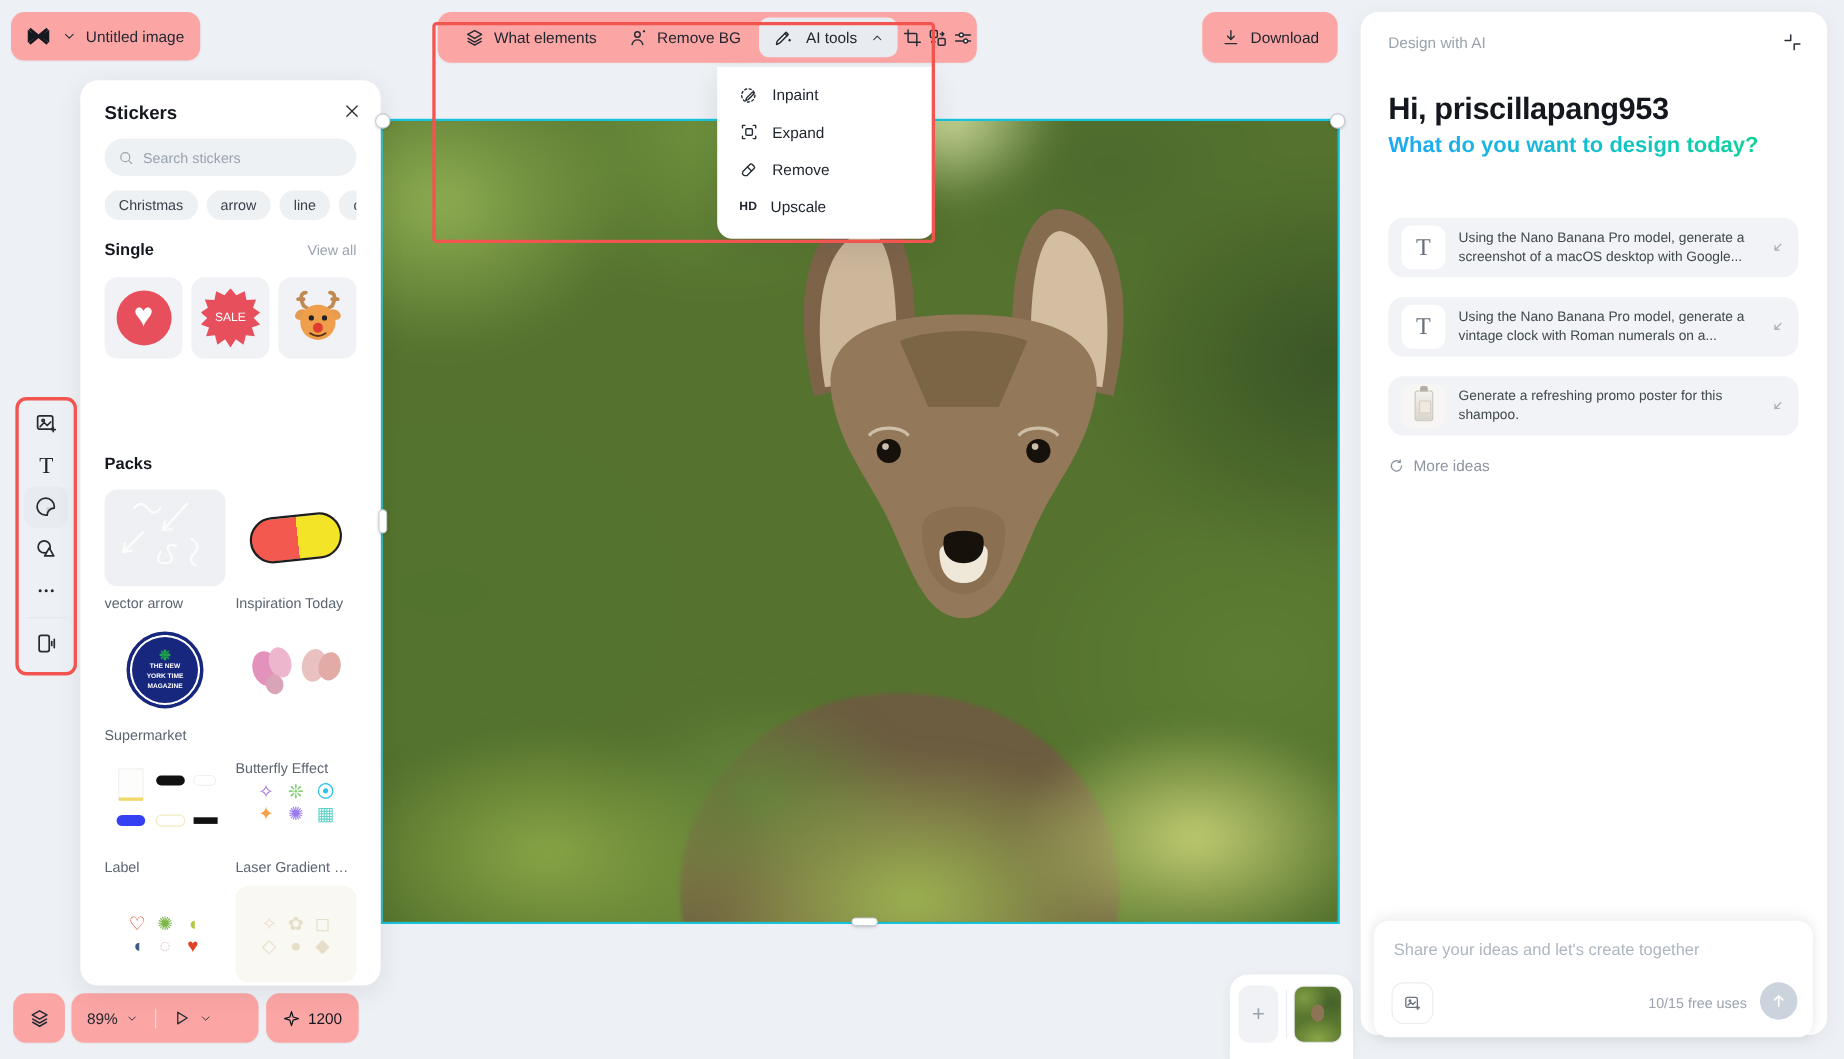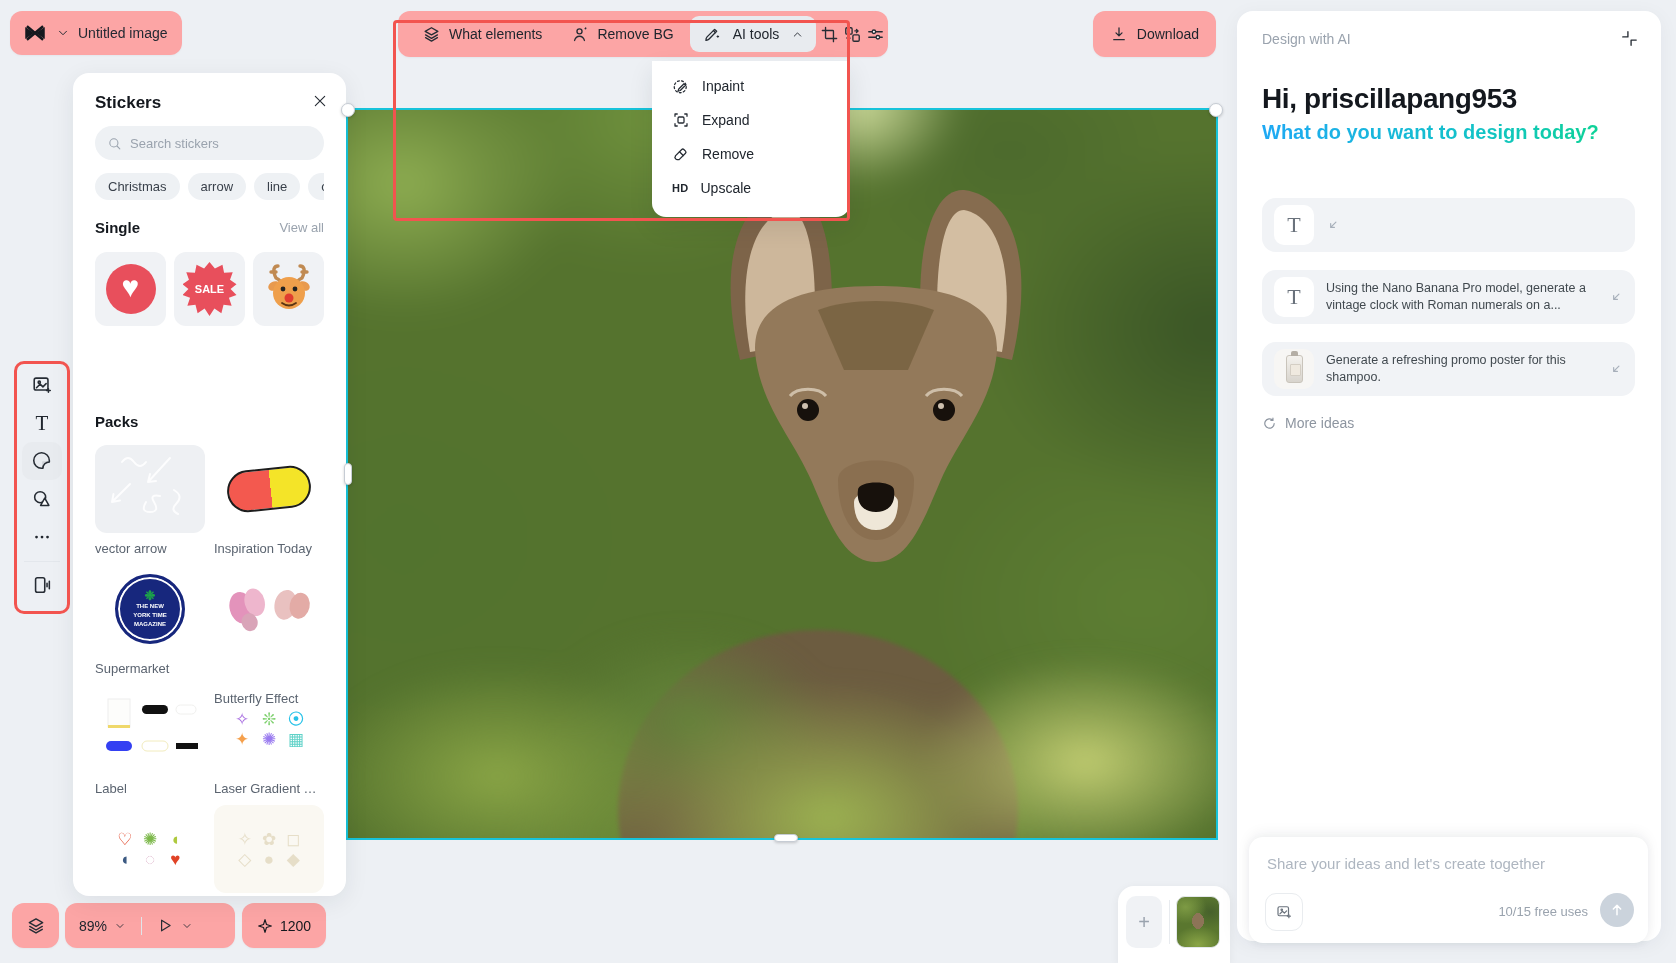--- a/index.html
+++ b/index.html
@@ -61,21 +61,21 @@
   .tags { position:absolute; left:22px; top:100px; width:229px; display:flex; gap:8px; overflow:hidden; }
   .chip { background:#eef1f4; border-radius:14px; height:27px; padding:0 13px; font-size:13px; color:#39404a; display:flex; align-items:center; cursor:pointer; flex:0 0 auto; }
   .sec-head { position:absolute; left:22px; right:22px; display:flex; justify-content:space-between; align-items:center; }
   .sec-title { font-size:15px; font-weight:bold; color:#14181e; }
   .view-all { font-size:13px; color:#9aa3ae; cursor:pointer; }
   .single-tile { position:absolute; top:179px; width:71px; height:74px; border-radius:12px; background:#f0f2f5; display:flex; align-items:center; justify-content:center; cursor:pointer; }
   .heart-circle { width:50px; height:50px; border-radius:50%; background:#e84f5c; display:flex; align-items:center; justify-content:center; }
   .heart-circle span { color:#fff; font-size:30px; line-height:1; transform:translateY(-2px); }
   .sale-burst { width:54px; height:54px; background:#e84f5c; display:flex; align-items:center; justify-content:center;
     clip-path:polygon(50% 0,60% 12%,74% 5%,77% 20%,93% 19%,88% 33%,100% 41%,89% 50%,100% 61%,86% 66%,91% 81%,76% 79%,72% 95%,59% 86%,50% 100%,41% 86%,28% 95%,24% 79%,9% 81%,14% 66%,0 61%,11% 50%,0 41%,12% 33%,7% 19%,23% 20%,26% 5%,40% 12%); }
-  .sale-burst span { color:#fff; font-weight:bold; font-size:11px; }
+  .sale-burst span { color:#fff; font-weight:normal; font-size:11px; }
   .pack-tile { position:absolute; width:110px; height:88px; border-radius:12px; display:flex; align-items:center; justify-content:center; cursor:pointer; overflow:hidden; }
   .pack-label { position:absolute; width:112px; font-size:13px; color:#5b6470; white-space:nowrap; overflow:hidden; text-overflow:ellipsis; }
   .mini-grid { display:grid; grid-template-columns:repeat(3,1fr); gap:3px 10px; font-size:17px; line-height:1; text-align:center; }
   .capsule { width:84px; height:42px; border-radius:22px; border:2px solid #1d1d1d; background:linear-gradient(90deg,#f3594f 0 52%,#f4e428 52% 100%); transform:rotate(-6deg); }
   .super-badge { width:70px; height:70px; border-radius:50%; background:#17277d; border:3px solid #17277d; box-shadow:inset 0 0 0 2px #fff; display:flex; flex-direction:column; align-items:center; justify-content:center; color:#fff; font-size:6px; font-weight:bold; line-height:1.5; text-align:center; }
   .super-badge .palm { color:#1ca349; font-size:13px; line-height:1; }
 
   
   .ltool { left:14px; top:361px; width:56px; z-index:20; }
   .ltool-btn { position:absolute; left:8px; width:40px; height:38px; display:flex; align-items:center; justify-content:center; cursor:pointer; border-radius:10px; }
@@ -489,20 +489,21 @@
       <path d="M10 3.5v6.5H3.5 M14 20.5V14h6.5"></path>
     </svg>
   </div>
   <div class="greeting">Hi, priscillapang953</div>
   <div class="subtitle">What do you want to design today?</div>
 
   <div class="sg-card" style="top:187px;">
     <div class="sg-icon">
         <span class="tglyph">T</span>
       </div>
+    <div class="sg-text">Using the Nano Banana Pro model, generate a screenshot of a macOS desktop with Google...</div>
     <svg class="sg-arrow" width="14" height="14" viewBox="0 0 24 24" stroke="#a7afba" stroke-width="2" fill="none" stroke-linecap="round">
       <path d="M17 7L8 16 M8 9.5V16h6.5"></path>
     </svg>
   </div>
   <div class="sg-card" style="top:259px;">
     <div class="sg-icon">
         <span class="tglyph">T</span>
       </div>
     <div class="sg-text">Using the Nano Banana Pro model, generate a vintage clock with Roman numerals on a...</div>
     <svg class="sg-arrow" width="14" height="14" viewBox="0 0 24 24" stroke="#a7afba" stroke-width="2" fill="none" stroke-linecap="round">

